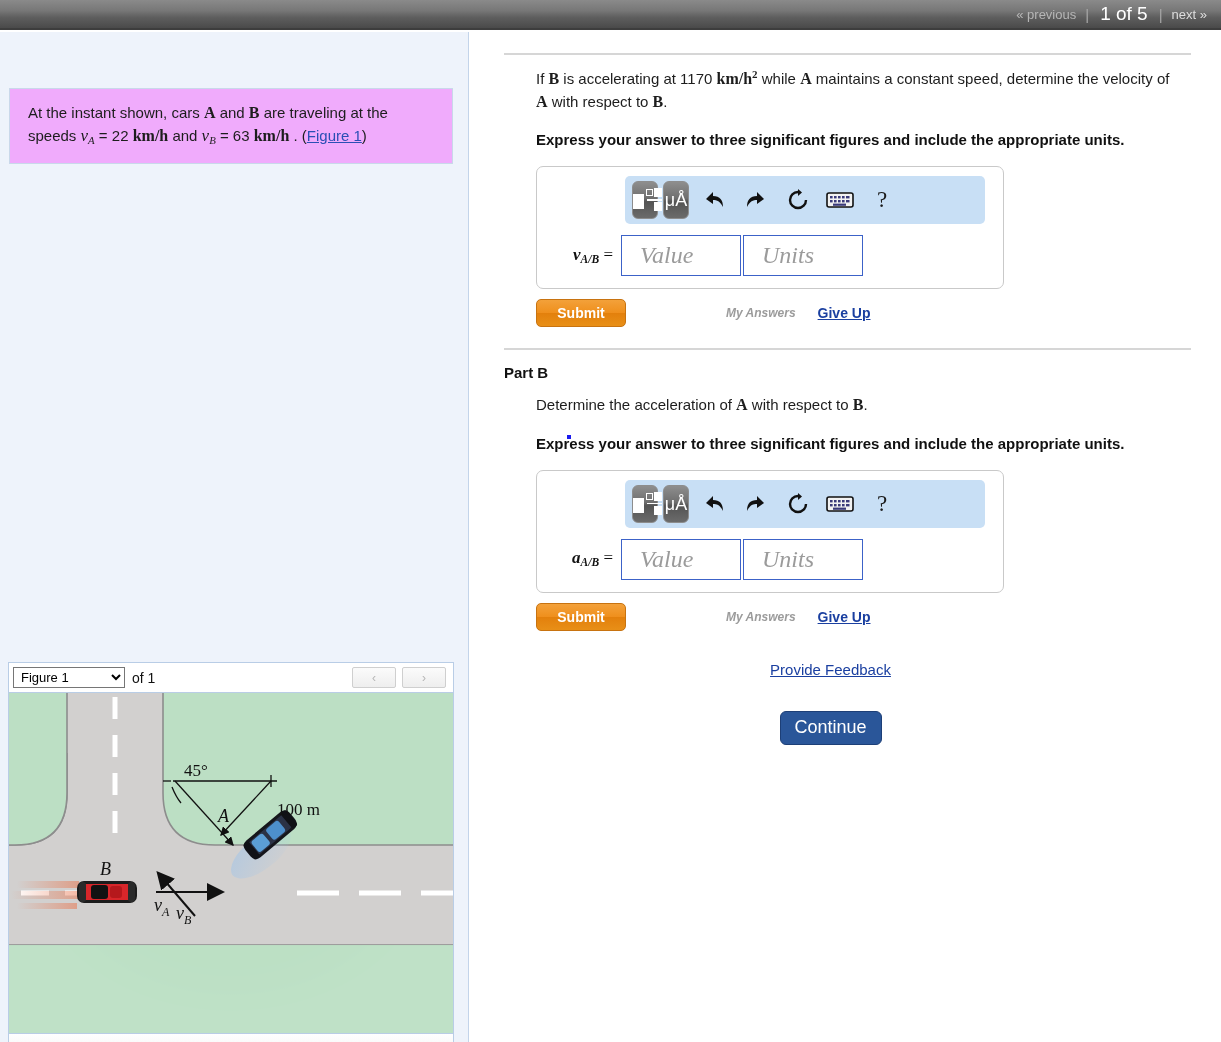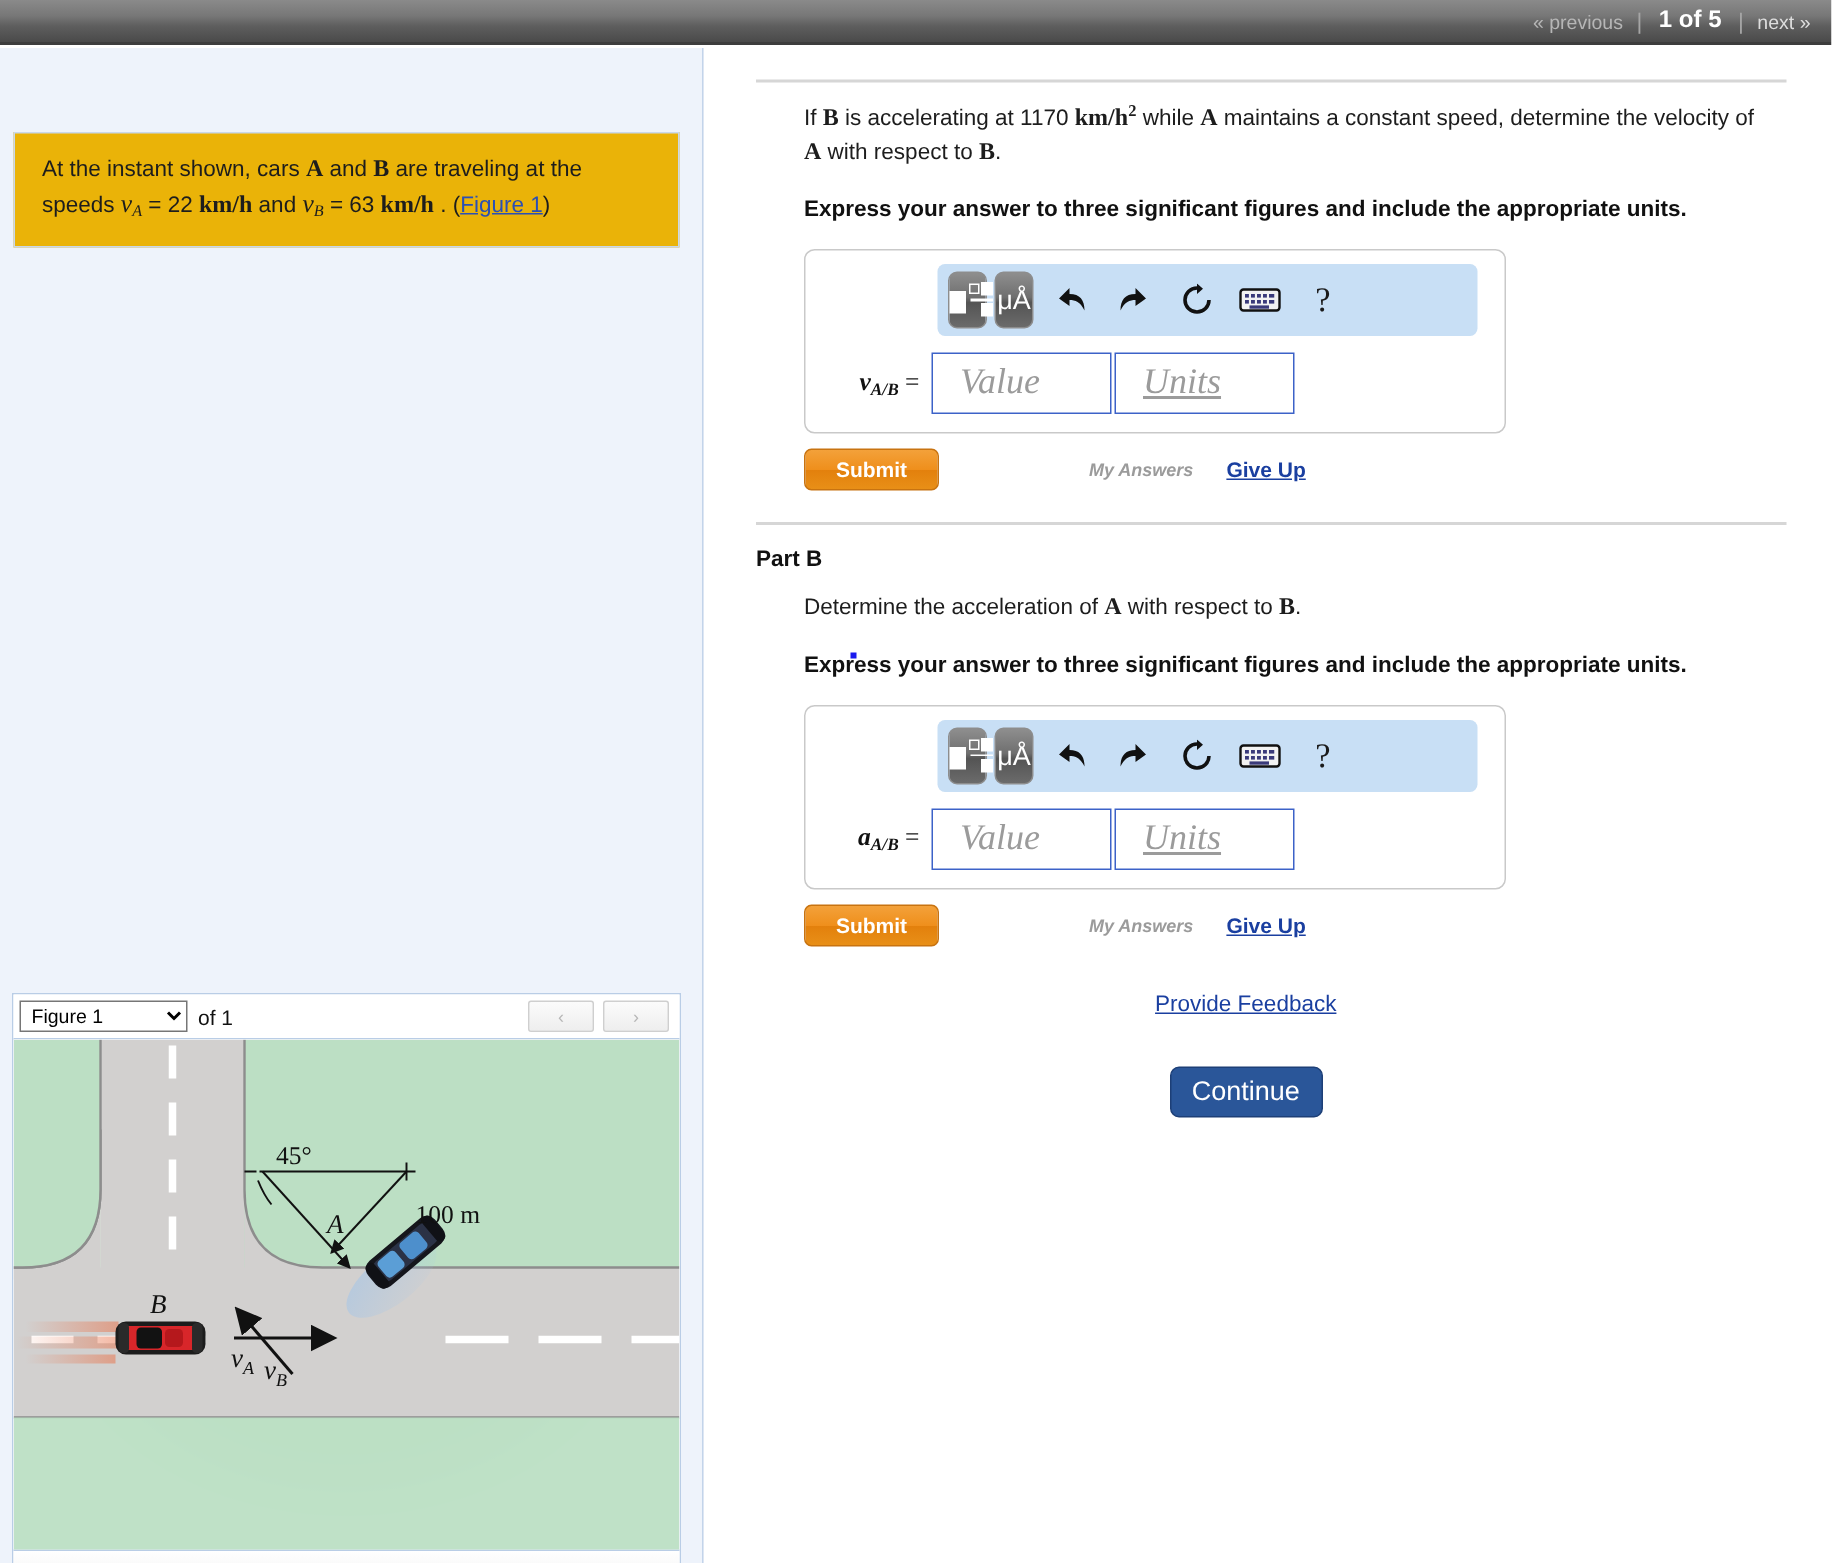--- a/index.html
+++ b/index.html
@@ -15,36 +15,36 @@
   
   .topbar {
     position: absolute; left: 0; top: 0; width: 1221px; height: 30px;
     background: linear-gradient(to bottom, #8a8a8a 0%, #777777 38%, #5e5e5e 62%, #4a4a4a 100%);
     border-bottom: 2px solid #3d3d3d;
     display: flex; align-items: center; justify-content: flex-end;
   }
   .nav-group { display: flex; align-items: center; padding-right: 8px; font-size: 13px; }
   .nav-prev { color: #b6b6b6; padding: 0 9px; }
   .nav-sep { color: #a6a6a6; font-size: 15px; }
-  .nav-count { color: #ffffff; padding: 0 11px; font-size: 16px; font-weight: bold; }
+  .nav-count { color: #ffffff; padding: 0 11px; font-size: 19px; }
   .nav-next { color: #dedede; padding: 0 6px 0 9px; }
 
   
   .leftpanel {
     position: absolute; left: 0; top: 32px; width: 469px; height: 1010px;
     background: #eef3fb;
     border-right: 1px solid #c3d4ea;
   }
   .problem-title {
     position: absolute; left: 9px; top: 15px;
     font-size: 20px; color: #222; font-weight: 400;
   }
   .statement-box {
     position: absolute; left: 9px; top: 56px; width: 444px;
-    background: #eab308;
+    background: #f0abfc;
     border: 1px solid #c9d8ea;
     padding: 12px 15px 14px 18px;
   }
   .statement-box p {
     margin: 0; font-size: 15px; color: #1d1d1d; line-height: 1.45;
   }
   .mser { font-family: "Liberation Serif", serif; font-style: italic; font-size: 17px; }
   .mser-up { font-family: "Liberation Serif", serif; font-size: 16px; font-weight: 600; font-style: normal; }
   .sub { font-size: 0.72em; vertical-align: -0.28em; font-style: italic; }
   .figlink { color: #2a4fb5; text-decoration: underline; cursor: pointer; }
@@ -139,21 +139,21 @@
   .ans-label .vv { font-style: italic; font-weight: bold; }
   .ans-label .ss { font-size: 0.68em; font-style: italic; font-weight: bold; vertical-align: -0.3em; }
   .ans-input {
     height: 41px; border: 1px solid #3c62c8; background: #ffffff;
     font-family: "Liberation Serif", serif; font-style: italic;
     font-size: 24px; color: #9b9b9b; padding-left: 18px;
     outline: none;
   }
   .ans-input::placeholder { color: #9b9b9b; opacity: 1; }
   .inp-value { width: 120px; }
-  .inp-units { width: 120px; margin-left: 2px; text-decoration: underline; }
+  .inp-units { width: 120px; margin-left: 2px; }
 
   
   .btn-row { display: flex; align-items: center; margin-top: 10px; }
   .btn-submit {
     width: 90px; height: 28px; border-radius: 5px;
     background: linear-gradient(to bottom, #f3a13a 0%, #ef8f1c 50%, #e3800c 51%, #e88f17 100%);
     border: 1px solid #c87310;
     color: #ffffff; font-size: 14px; font-weight: bold;
     display: flex; align-items: center; justify-content: center;
     cursor: pointer;

